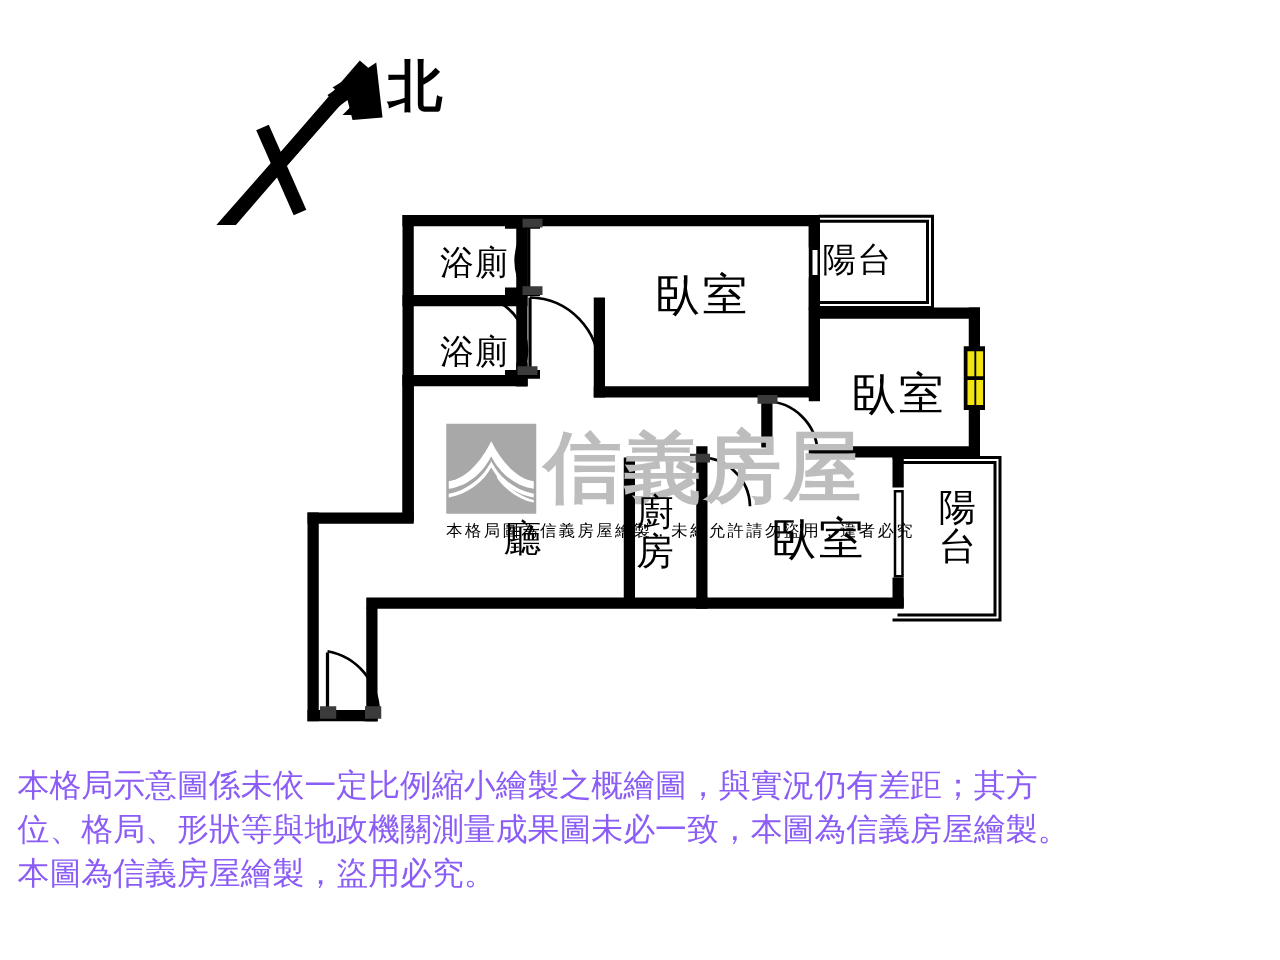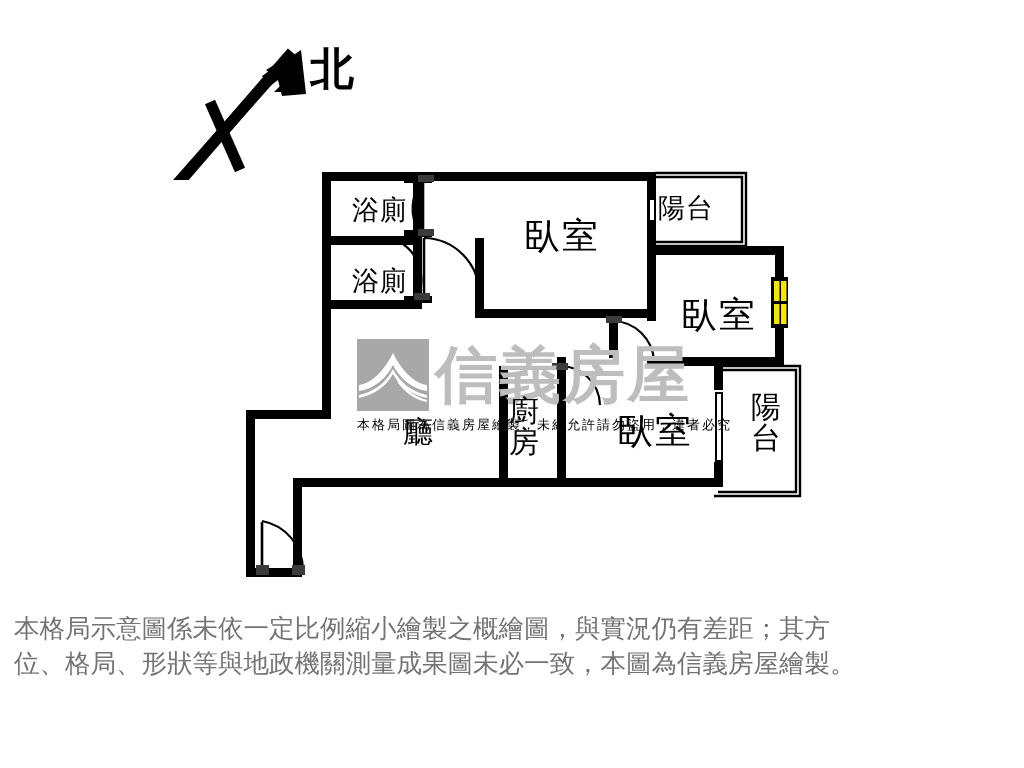--- a/index.html
+++ b/index.html
@@ -57,21 +57,21 @@
   }
   .rl-h{font-size:27px;letter-spacing:1px;}
   .rl-bed{font-size:36px;letter-spacing:2px;}
   .rl-v{font-size:30px;width:1em;line-height:1.02;letter-spacing:0;}
   .rl-hall{font-size:30px;}
 
   
   #disclaimer{
     position:absolute;left:14px;top:612px;width:998px;
     font-family:"Liberation Serif","DejaVu Serif",serif;
-    font-size:25.5px;line-height:1.37;color:#737373;
+    font-size:25.5px;line-height:1.37;color:#8b5cf6;
     letter-spacing:0px;
   }
   #disclaimer div{white-space:nowrap;}
 </style>
 </head>
 <body>
 
 <div id="page">
 
   <div id="compass">
@@ -234,15 +234,16 @@
     </div>
   <div class="room-label rl-hall" style="left:403px;top:416px;">廳</div>
   <div class="room-label rl-v" style="left:509px;top:396px;">
       <div>廚</div>
       <div>房</div>
     </div>
 
   <div id="disclaimer">
     <div>本格局示意圖係未依一定比例縮小繪製之概繪圖，與實況仍有差距；其方</div>
     <div>位、格局、形狀等與地政機關測量成果圖未必一致，本圖為信義房屋繪製。</div>
+    <div>本圖為信義房屋繪製，盜用必究。</div>
   </div>
 
 </div>
 
 </body></html>

